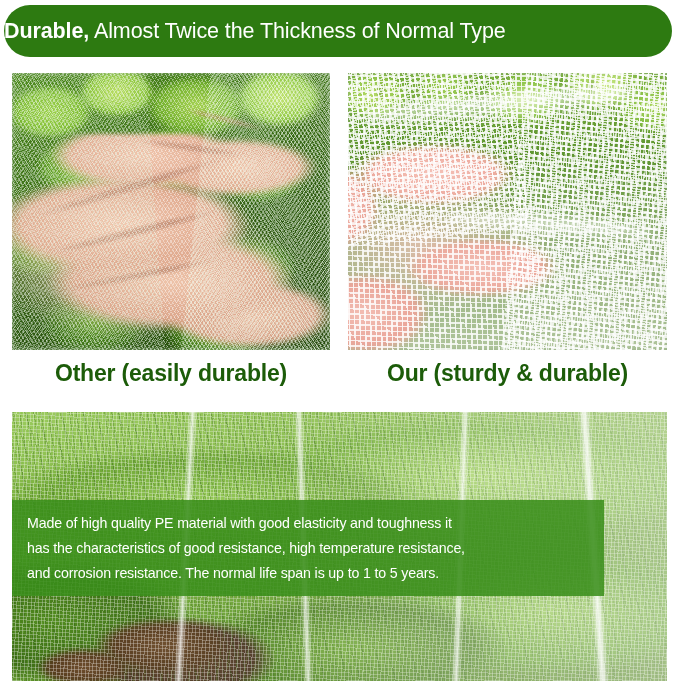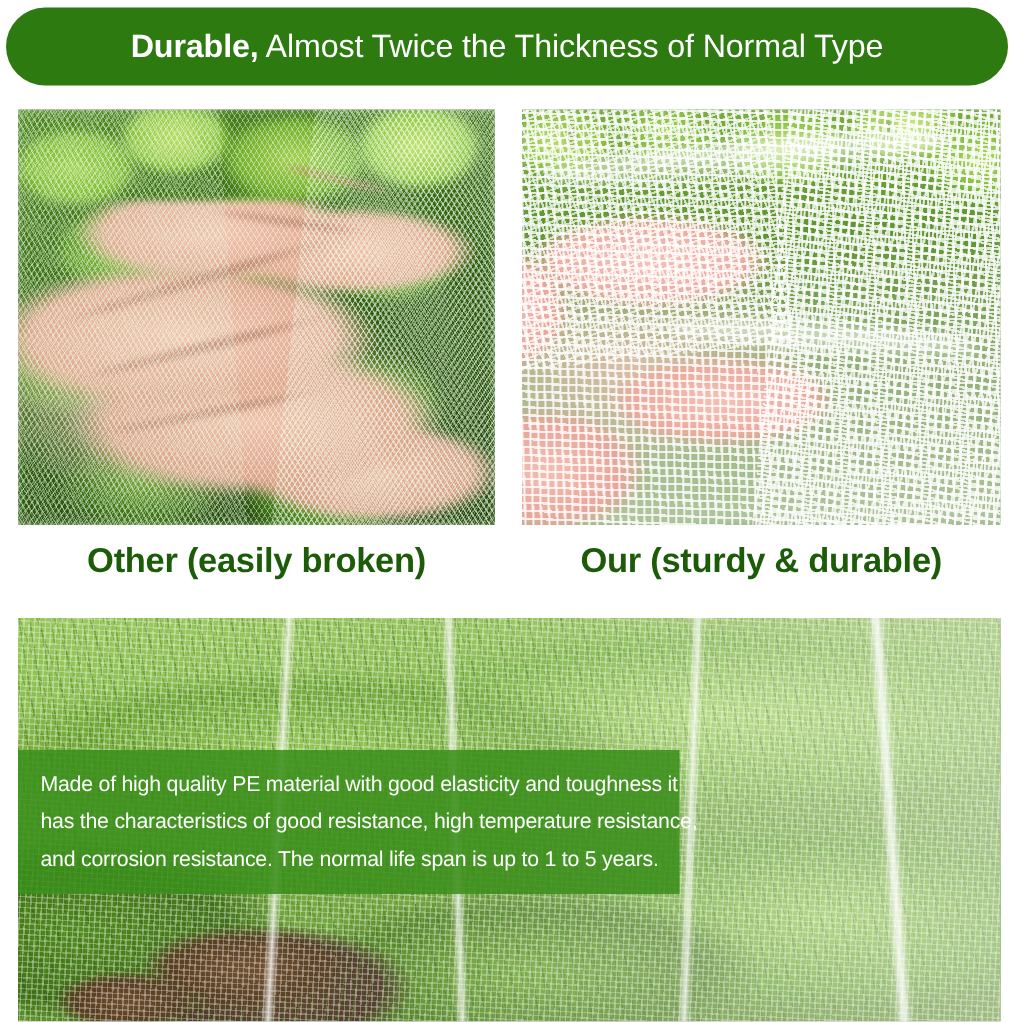--- a/index.html
+++ b/index.html
@@ -13,21 +13,20 @@
 
   
   .banner {
     position:absolute;
     left:4px; top:5px;
     width:668px; height:52px;
     background:#2d7a11;
     border-radius:26px;
     display:flex;
     align-items:center;
-    justify-content:center;
   }
   .banner-text {
     color:#ffffff;
     font-size:21.5px;
     letter-spacing:-0.1px;
     white-space:nowrap;
   }
   .banner-text .lead { font-weight:bold; }
 
   
@@ -210,21 +209,21 @@
   .soil-patch {
     position:absolute;
     background:radial-gradient(ellipse 50% 50% at 50% 50%, #6b4a28 0%, #523719 60%, rgba(82,55,25,0) 82%);
     filter:blur(2.5px);
   }
 
   
   .desc-panel {
     position:absolute;
     left:12px; top:500px;
-    width:441px; height:96px;
+    width:592px; height:96px;
     background:rgba(58,142,26,0.87);
     display:flex;
     flex-direction:column;
     justify-content:center;
     padding:0 15px;
   }
   .desc-line {
     color:#ffffff;
     font-size:14.2px;
     line-height:25px;
@@ -277,21 +276,21 @@
   <div class="leaf-cluster" style="left:34%; top:-8%;"></div>
   <div class="leaf-cluster" style="left:72%; top:-5%;"></div>
   <div class="hand-r"></div>
   <div class="fold-highlight" style="left:4%; top:8%;  width:86%; height:22px; transform:rotate(-5deg);"></div>
   <div class="fold-highlight" style="left:30%; top:52%; width:66%; height:18px; transform:rotate(4deg);"></div>
   <div class="mesh-thick"></div>
   <div class="mesh-thick-fold"></div>
   <div class="mesh-thick-r"></div>
 </div>
 
-<div class="caption caption-left">Other (easily broken)</div>
+<div class="caption caption-left">Other (easily durable)</div>
 <div class="caption caption-right">Our (sturdy &amp; durable)</div>
 
 <div class="photo photo-b">
   <div class="garden"></div>
   <div class="grass"></div>
   <div class="soil-patch" style="left:10%; top:74%; width:26%; height:26%;"></div>
   <div class="soil-patch" style="left:2%;  top:86%; width:18%; height:18%;"></div>
   <div class="net-overlay"></div>
   <div class="net-seam" style="left:26%;  transform:rotate(3deg);"></div>
   <div class="net-seam" style="left:44%;  transform:rotate(-2deg);"></div>

